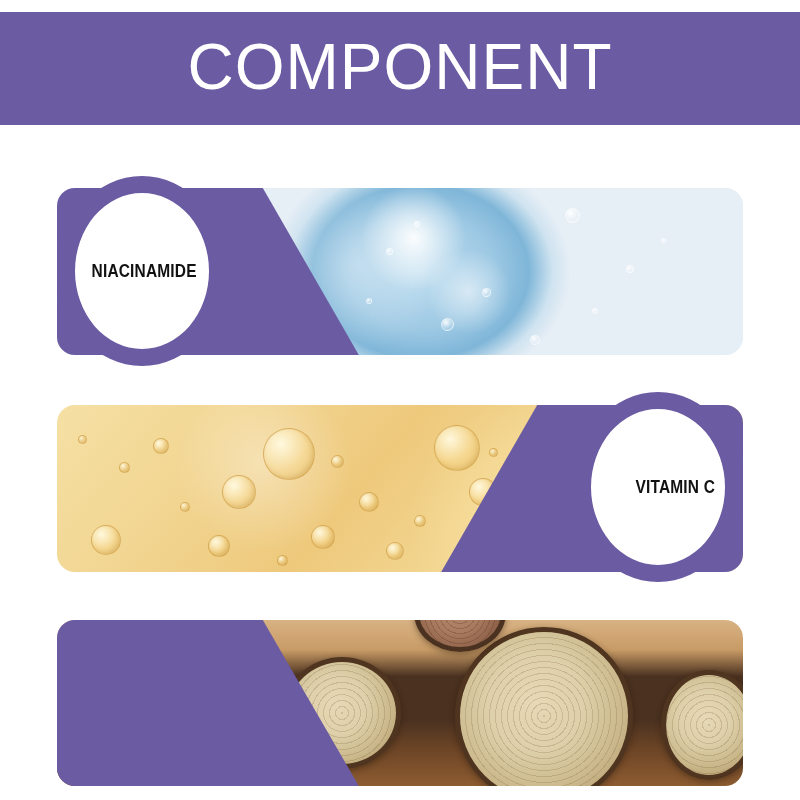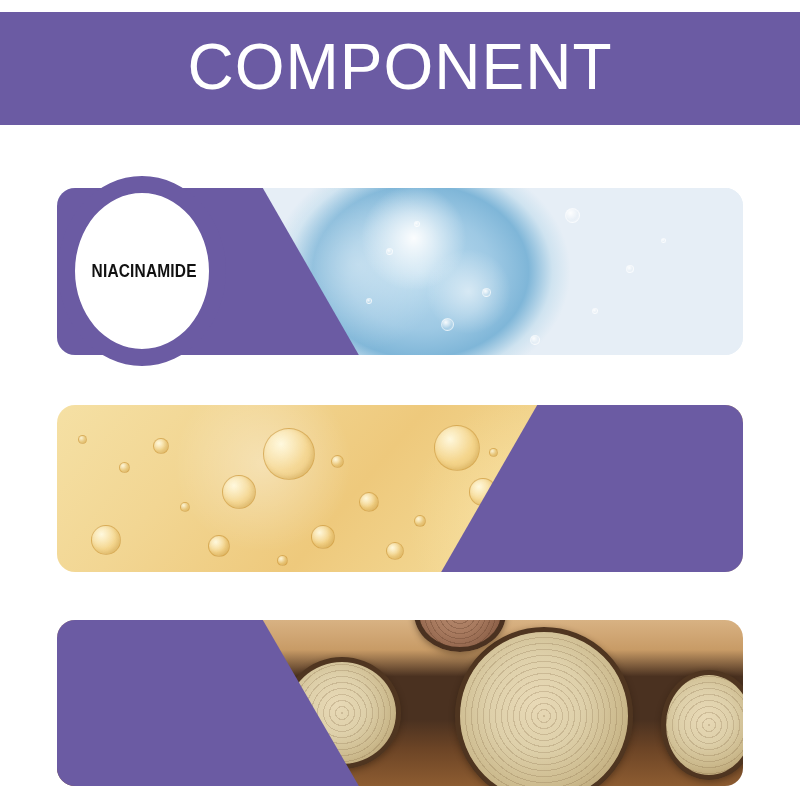--- a/index.html
+++ b/index.html
@@ -212,20 +212,23 @@
       <div class="oil-bubble" style="left:40%;top:30%;width:13px;height:13px;"></div>
       <div class="oil-bubble" style="left:52%;top:66%;width:12px;height:12px;"></div>
       <div class="oil-bubble" style="left:66%;top:70%;width:14px;height:14px;"></div>
       <div class="oil-bubble" style="left:18%;top:58%;width:10px;height:10px;"></div>
       <div class="oil-bubble" style="left:3%;top:18%;width:9px;height:9px;"></div>
       <div class="oil-bubble" style="left:63%;top:26%;width:9px;height:9px;"></div>
       <div class="oil-bubble" style="left:32%;top:90%;width:11px;height:11px;"></div>
     </div>
     <div class="purple-panel panel-right"></div>
   </div>
+  <div class="badge" id="badge-2">
+    <span class="badge-label">VITAMIN C</span>
+  </div>
 
   <div class="card" id="card-3">
     <div class="photo photo-root">
       <div class="root-slice" style="left:33%;top:22%;width:118px;height:112px;"></div>
       <div class="root-slice" style="left:58%;top:4%;width:178px;height:178px;"></div>
       <div class="root-slice dark" style="left:52%;top:-28%;width:92px;height:78px;"></div>
       <div class="root-slice" style="left:88%;top:30%;width:96px;height:110px;"></div>
     </div>
     <div class="purple-panel panel-left"></div>
   </div>

